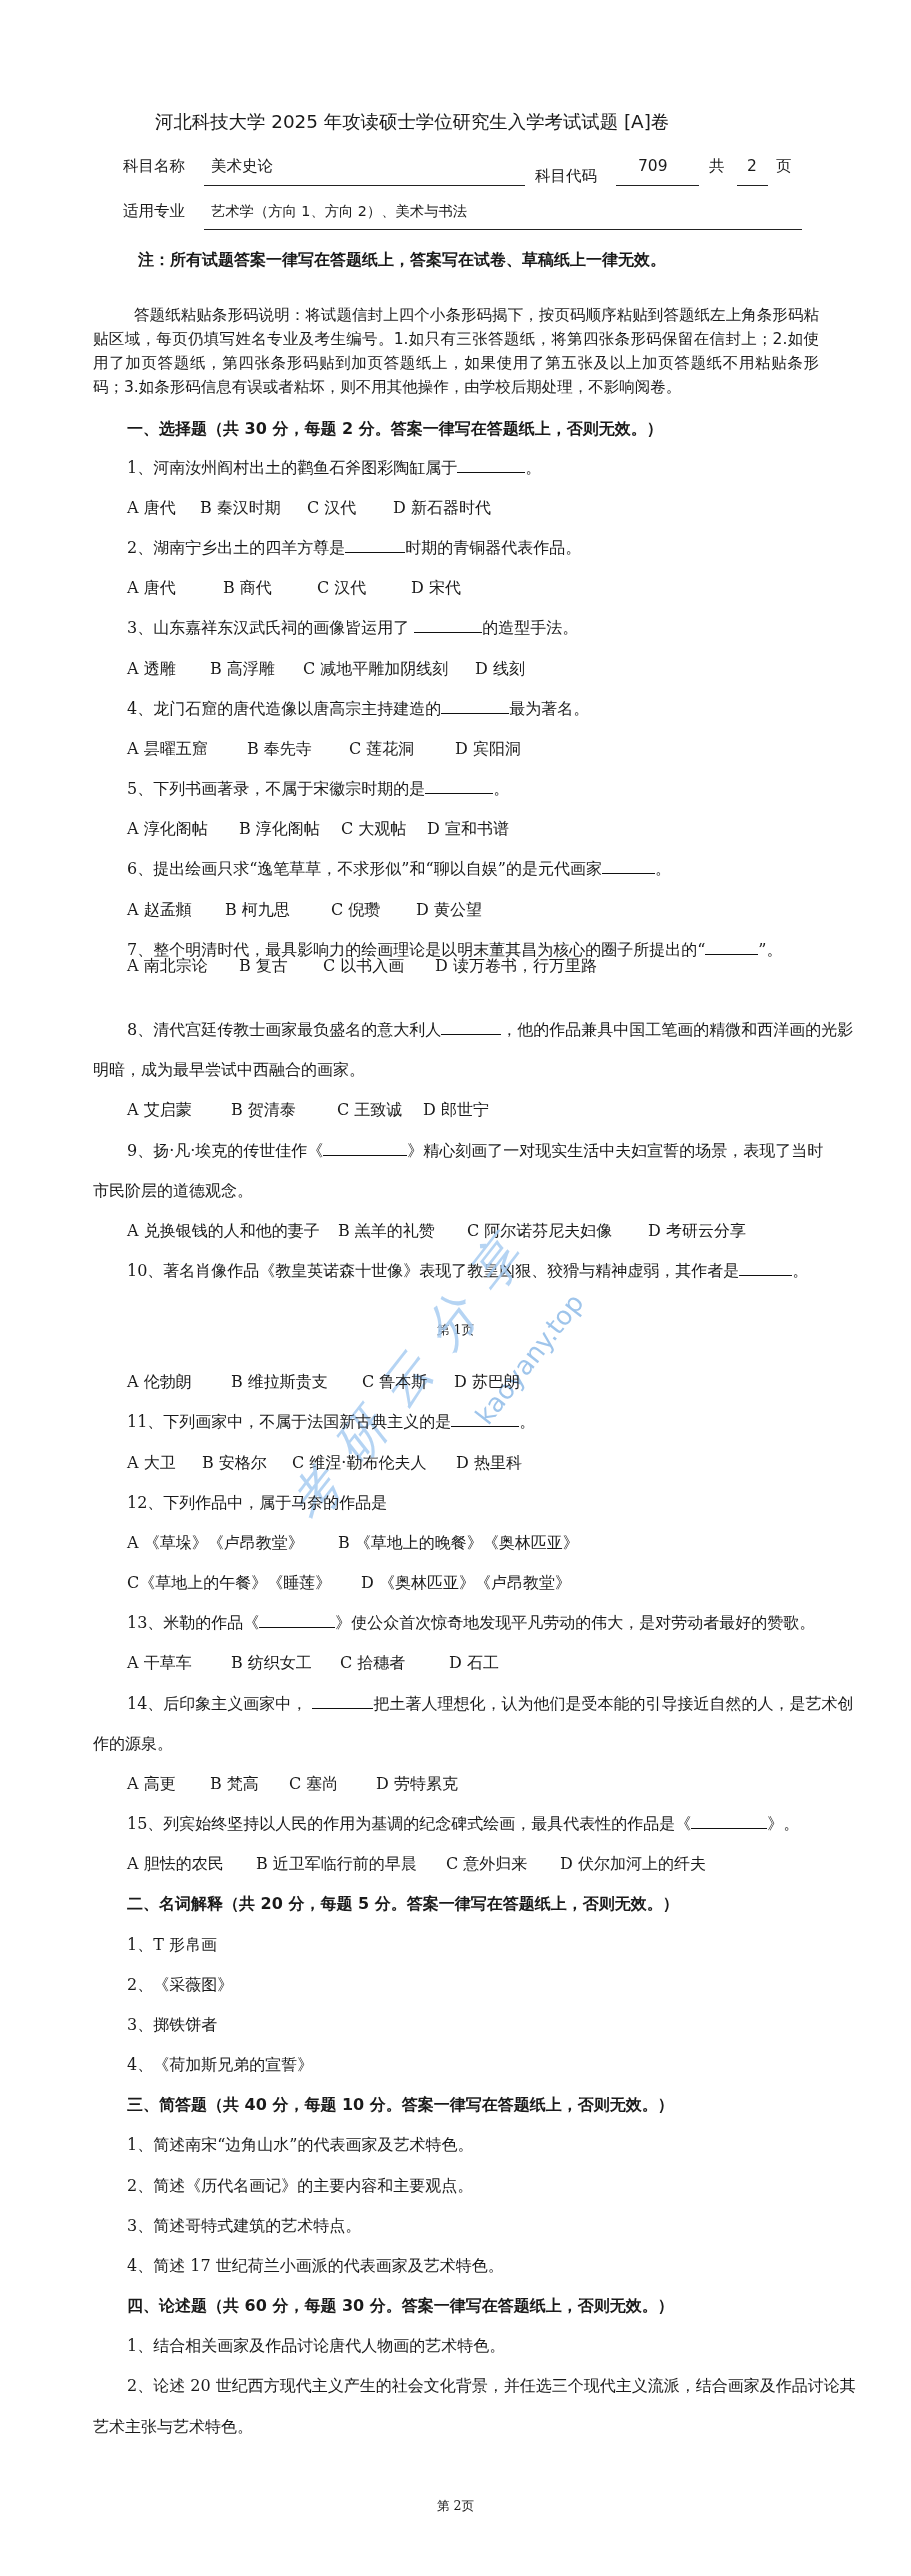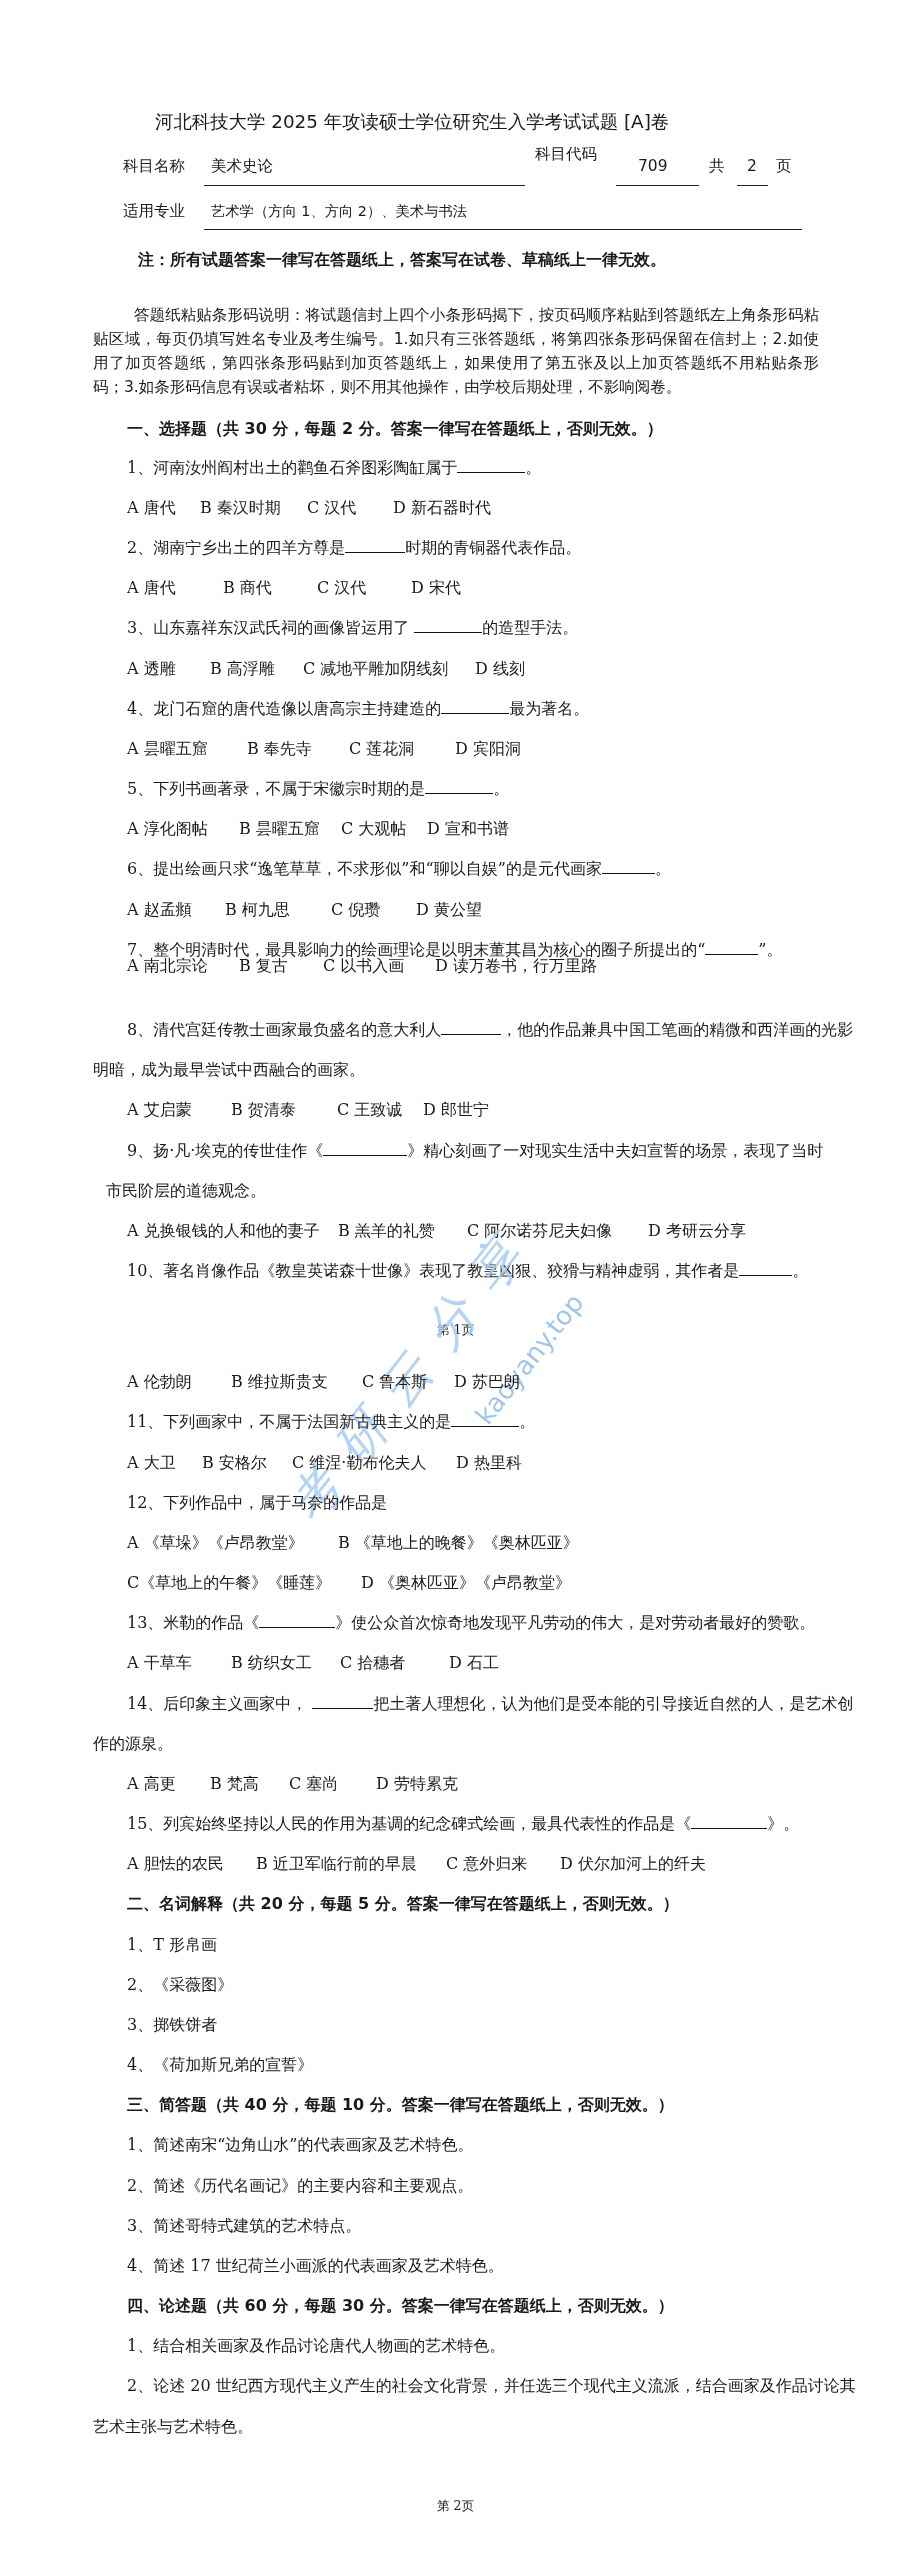--- a/index.html
+++ b/index.html
@@ -22,21 +22,21 @@
   .wm-en { color:#8fbbe8; font-size:26px; font-family:"DejaVu Sans",sans-serif; opacity:0.85; }
 </style>
 </head>
 <body>
 
 <div class="title">河北科技大学 2025 年攻读硕士学位研究生入学考试试题 [A]卷</div>
 
 <div class="meta" style="top:156px;left:123px;">科目名称</div>
 <div class="meta" style="top:156px;left:211px;">美术史论</div>
 <div class="uline" style="top:185px;left:204px;width:321px;"></div>
-<div class="meta" style="top:144px;left:535px;text-align:right;">科目代码</div>
+<div class="meta" style="top:166px;left:535px;text-align:right;">科目代码</div>
 <div class="meta" style="top:156px;left:638px;">709</div>
 <div class="uline" style="top:185px;left:616px;width:83px;"></div>
 <div class="meta" style="top:156px;left:709px;">共</div>
 <div class="meta" style="top:156px;left:747px;">2</div>
 <div class="uline" style="top:185px;left:737px;width:31px;"></div>
 <div class="meta" style="top:156px;left:776px;">页</div>
 
 <div class="meta" style="top:201px;left:123px;">适用专业</div>
 <div class="meta" style="top:201px;left:211px;font-size:14.3px;">艺术学（方向 1、方向 2）、美术与书法</div>
 <div class="uline" style="top:229px;left:204px;width:598px;"></div>
@@ -53,34 +53,34 @@
 <div class="ln" style="top:538px;"><span>2、湖南宁乡出土的四羊方尊是</span><span class="blank" style="width:60px"></span><span>时期的青铜器代表作品。</span></div>
 <div class="ln opts" style="top:578px;"><span style="width:96px">A 唐代</span><span style="width:94px">B 商代</span><span style="width:94px">C 汉代</span><span>D 宋代</span></div>
 
 <div class="ln" style="top:618px;"><span>3、山东嘉祥东汉武氏祠的画像皆运用了 </span><span class="blank" style="width:68px"></span><span>的造型手法。</span></div>
 <div class="ln opts" style="top:659px;"><span style="width:83px">A 透雕</span><span style="width:93px">B 高浮雕</span><span style="width:172px">C 减地平雕加阴线刻</span><span>D 线刻</span></div>
 
 <div class="ln" style="top:699px;"><span>4、龙门石窟的唐代造像以唐高宗主持建造的</span><span class="blank" style="width:68px"></span><span>最为著名。</span></div>
 <div class="ln opts" style="top:739px;"><span style="width:120px">A 昙曜五窟</span><span style="width:102px">B 奉先寺</span><span style="width:106px">C 莲花洞</span><span>D 宾阳洞</span></div>
 
 <div class="ln" style="top:779px;"><span>5、下列书画著录，不属于宋徽宗时期的是</span><span class="blank" style="width:68px"></span><span>。</span></div>
-<div class="ln opts" style="top:819px;"><span style="width:112px">A 淳化阁帖</span><span style="width:102px">B 昙曜五窟</span><span style="width:86px">C 大观帖</span><span>D 宣和书谱</span></div>
+<div class="ln opts" style="top:819px;"><span style="width:112px">A 淳化阁帖</span><span style="width:102px">B 淳化阁帖</span><span style="width:86px">C 大观帖</span><span>D 宣和书谱</span></div>
 
 <div class="ln" style="top:859px;"><span>6、提出绘画只求“逸笔草草，不求形似”和“聊以自娱”的是元代画家</span><span class="blank" style="width:53px"></span><span>。</span></div>
 <div class="ln opts" style="top:900px;"><span style="width:98px">A 赵孟頫</span><span style="width:106px">B 柯九思</span><span style="width:85px">C 倪瓒</span><span>D 黄公望</span></div>
 
 <div class="ln" style="top:940px;"><span>7、整个明清时代，最具影响力的绘画理论是以明末董其昌为核心的圈子所提出的“</span><span class="blank" style="width:53px"></span><span>”。</span></div>
 <div class="ln opts" style="top:956px;"><span style="width:112px">A 南北宗论</span><span style="width:84px">B 复古</span><span style="width:112px">C 以书入画</span><span>D 读万卷书，行万里路</span></div>
 
 <div class="ln" style="top:1020px;"><span>8、清代宫廷传教士画家最负盛名的意大利人</span><span class="blank" style="width:60px"></span><span>，他的作品兼具中国工笔画的精微和西洋画的光影</span></div>
 <div class="ln cont" style="top:1060px;">明暗，成为最早尝试中西融合的画家。</div>
 <div class="ln opts" style="top:1100px;"><span style="width:104px">A 艾启蒙</span><span style="width:106px">B 贺清泰</span><span style="width:86px">C 王致诚</span><span>D 郎世宁</span></div>
 
 <div class="ln" style="top:1141px;"><span>9、扬·凡·埃克的传世佳作《</span><span class="blank" style="width:84px"></span><span>》精心刻画了一对现实生活中夫妇宣誓的场景，表现了当时</span></div>
-<div class="ln cont" style="top:1181px;margin-left:13px;">市民阶层的道德观念。</div>
+<div class="ln cont" style="top:1181px;">市民阶层的道德观念。</div>
 <div class="ln opts" style="top:1221px;"><span style="width:211px">A 兑换银钱的人和他的妻子</span><span style="width:129px">B 羔羊的礼赞</span><span style="width:181px">C 阿尔诺芬尼夫妇像</span><span>D 考研云分享</span></div>
 
 <div class="ln" style="top:1261px;"><span>10、著名肖像作品《教皇英诺森十世像》表现了教皇凶狠、狡猾与精神虚弱，其作者是</span><span class="blank" style="width:53px"></span><span>。</span></div>
 
 <div class="footer" style="top:1321px;">第 1页</div>
 
 <div class="wm wm-cn" style="left:327px;top:1469px;transform:rotate(-52deg);">考研云分享</div>
 <div class="wm wm-en" style="left:493px;top:1400px;transform:rotate(-52deg);">kaoyany.top</div>
 
 <div class="ln opts" style="top:1372px;"><span style="width:104px">A 伦勃朗</span><span style="width:131px">B 维拉斯贵支</span><span style="width:92px">C 鲁本斯</span><span>D 苏巴朗</span></div>

